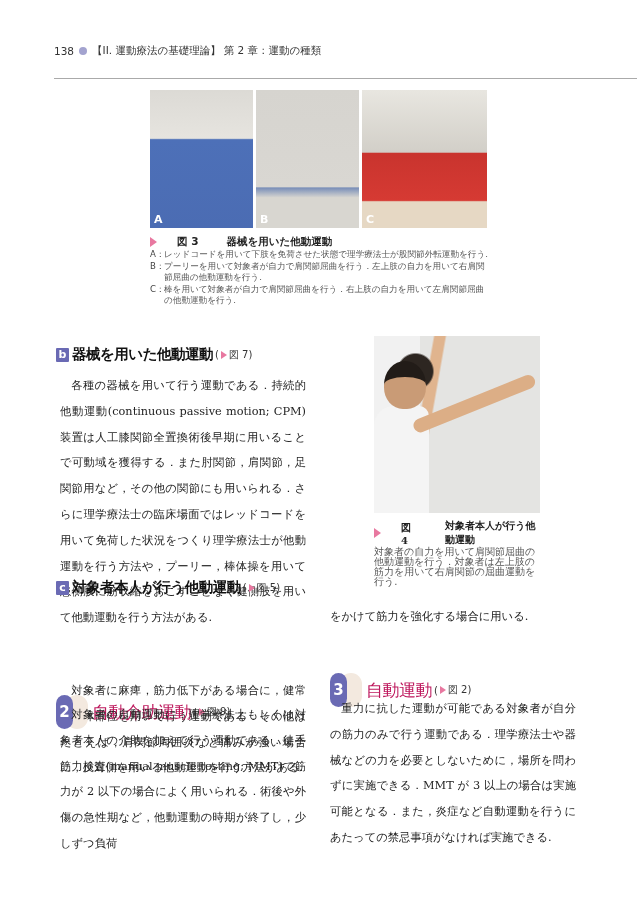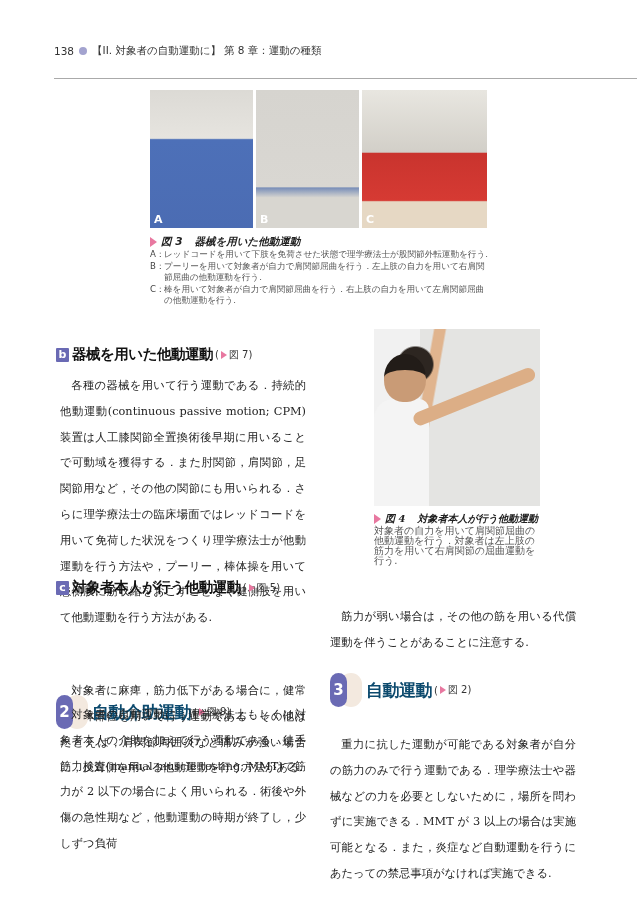--- a/index.html
+++ b/index.html
@@ -17,61 +17,61 @@
   .fig3 { position: absolute; left: 150px; top: 90px; width: 338px; }
   .fig3 .photos { display: flex; gap: 3px; height: 138px; }
   .photo { position: relative; overflow: hidden; }
   .photo .lbl { position: absolute; left: 4px; bottom: 2px; color: #fff; font-family: "DejaVu Sans", sans-serif; font-weight: bold; font-size: 11px; }
 
   .photoA { width: 103px; background: linear-gradient(180deg,#dcdad5 0%,#e6e4df 35%,#4d70b8 36%,#4b6cb3 100%); }
   .photoB { width: 103px; background: linear-gradient(180deg,#d6d4cf 0%,#d9d7d2 70%,#7a8fb8 71%,#d8d6d0 78%); }
   .photoC { width: 125px; background: linear-gradient(180deg,#e8e6e0 0%,#d2cfc8 45%,#c9342e 46%,#d63a33 80%,#e6d8c4 81%); }
 
   .fig3 .caption { margin-top: 7px; font-family: "DejaVu Sans", sans-serif; }
-  .cap-title { font-size: 10.5px; font-weight: bold; color: #222; display: flex; align-items: center; gap: 4px; font-style: italic; }
+  .cap-title { font-size: 10.5px; font-weight: bold; color: #222; display: flex; align-items: center; gap: 20px; }
   .tri { width: 0; height: 0; border-top: 5px solid transparent; border-bottom: 5px solid transparent; border-left: 7px solid #e878a0; display: inline-block; }
   .cap-line { font-size: 8.6px; color: #555; line-height: 11.5px; display: flex; }
   .cap-line .key { width: 14px; flex: none; color: #444; }
 
   .sec-head { position: absolute; display: flex; align-items: center; font-family: "DejaVu Sans", sans-serif; }
   .letter-badge { width: 13px; height: 14px; background: #6a6ab4; color: #fff; font-size: 11px; font-weight: bold; display: flex; align-items: center; justify-content: center; margin-right: 3px; border-radius: 1px; }
   .sec-title { font-size: 14.5px; font-weight: bold; color: #111; letter-spacing: -0.5px; }
   .ref { font-size: 10px; color: #333; display: flex; align-items: center; gap: 2px; margin-left: 2px; }
   .ref .tri { border-top-width: 4px; border-bottom-width: 4px; border-left-width: 6px; }
 
   .num-badge-wrap { position: relative; width: 30px; height: 34px; margin-right: 6px; }
   .num-badge-wrap .bg { position: absolute; left: 10px; top: 0; width: 22px; height: 34px; border-radius: 11px; background: #f3e9df; }
   .num-badge { position: absolute; left: 0; top: 0; width: 17px; height: 34px; border-radius: 9px; background: #6a6ab4; color: #fff; font-weight: bold; font-size: 15px; display: flex; align-items: center; justify-content: center; }
-  .big-title { font-size: 17px; font-weight: bold; color: #0c4a6e; letter-spacing: -0.5px; }
+  .big-title { font-size: 17px; font-weight: normal; color: #be185d; letter-spacing: -0.5px; }
 
   .para { position: absolute; font-size: 11.3px; line-height: 25.8px; color: #222; text-align: justify; }
   .para p { text-indent: 1em; }
   .para p.noindent { text-indent: 0; }
 
-  .fig4 { position: absolute; left: 374px; top: 329px; width: 166px; }
+  .fig4 { position: absolute; left: 374px; top: 336px; width: 166px; }
   .fig4 .photo4 { width: 166px; height: 177px; background:
       radial-gradient(circle at 25% 20%, #2d2621 0 9%, transparent 10%),
       linear-gradient(100deg, transparent 0 30%, #e0b48e 31% 36%, transparent 37%),
       linear-gradient(180deg, transparent 0 40%, transparent 40%),
       linear-gradient(90deg, #f1f1f1 0 28%, #e4e4e2 28% 100%);
       position: relative; }
   .fig4 .photo4 .shirt { position: absolute; left: 0; top: 70px; width: 55px; height: 107px; background: #f4f4f4; border-radius: 20px 10px 0 0; }
   .fig4 .photo4 .arm { position: absolute; left: 40px; top: 30px; width: 130px; height: 14px; background: #dcae86; transform: rotate(-22deg); transform-origin: left center; border-radius: 7px; top: 85px; }
   .fig4 .photo4 .head { position: absolute; left: 10px; top: 25px; width: 42px; height: 48px; border-radius: 50% 50% 45% 45%; background: #c99b76; border-top: 16px solid #221c18; }
   .fig4 .cap-title { margin-top: 6px; font-size: 10px; }
   .fig4 .cap-body { font-family: "DejaVu Sans", sans-serif; font-size: 10px; line-height: 10px; color: #555; }
 </style>
 </head>
 <body>
 
 <div class="running-head">
   <span>138</span>
   <span class="dot"></span>
-  <span>【II. 対象者の自動運動に】</span>
-  <span>第 8 章：運動の種類</span>
+  <span>【II. 運動療法の基礎理論】</span>
+  <span>第 2 章：運動の種類</span>
 </div>
 
 <div class="fig3">
   <div class="photos">
     <div class="photo photoA">
       <span class="lbl">A</span>
     </div>
     <div class="photo photoB">
       <span class="lbl">B</span>
     </div>
@@ -153,31 +153,31 @@
     <span class="tri"></span>
     <span>図 9)</span>
   </span>
 </div>
 
 <div class="para" style="left:60px; top:702px; width:246px;">
   <p>対象者の自動運動に，理学療法士もしくは対象者本人の介助を加えて行う運動である．徒手筋力検査(manual muscle testing; MMT)で筋力が 2 以下の場合によく用いられる．術後や外傷の急性期など，他動運動の時期が終了し，少しずつ負荷</p>
 </div>
 
 <div class="para" style="left:330px; top:604px; width:246px;">
-  <p>筋力が弱い場合は，その他の筋を用いる代償運動を伴うことがあることに注意する.</p>
+  <p class="noindent">をかけて筋力を強化する場合に用いる.</p>
 </div>
 
 <div class="sec-head" style="left:330px; top:673px;">
   <div class="num-badge-wrap">
     <div class="bg"></div>
     <div class="num-badge">3</div>
   </div>
   <span class="big-title">自動運動</span>
   <span class="ref">
     <span>(</span>
     <span class="tri"></span>
     <span>図 2)</span>
   </span>
 </div>
 
-<div class="para" style="left:330px; top:732px; width:246px;">
+<div class="para" style="left:330px; top:696px; width:246px;">
   <p>重力に抗した運動が可能である対象者が自分の筋力のみで行う運動である．理学療法士や器械などの力を必要としないために，場所を問わずに実施できる．MMT が 3 以上の場合は実施可能となる．また，炎症など自動運動を行うにあたっての禁忌事項がなければ実施できる.</p>
 </div>
 
 </body></html>

